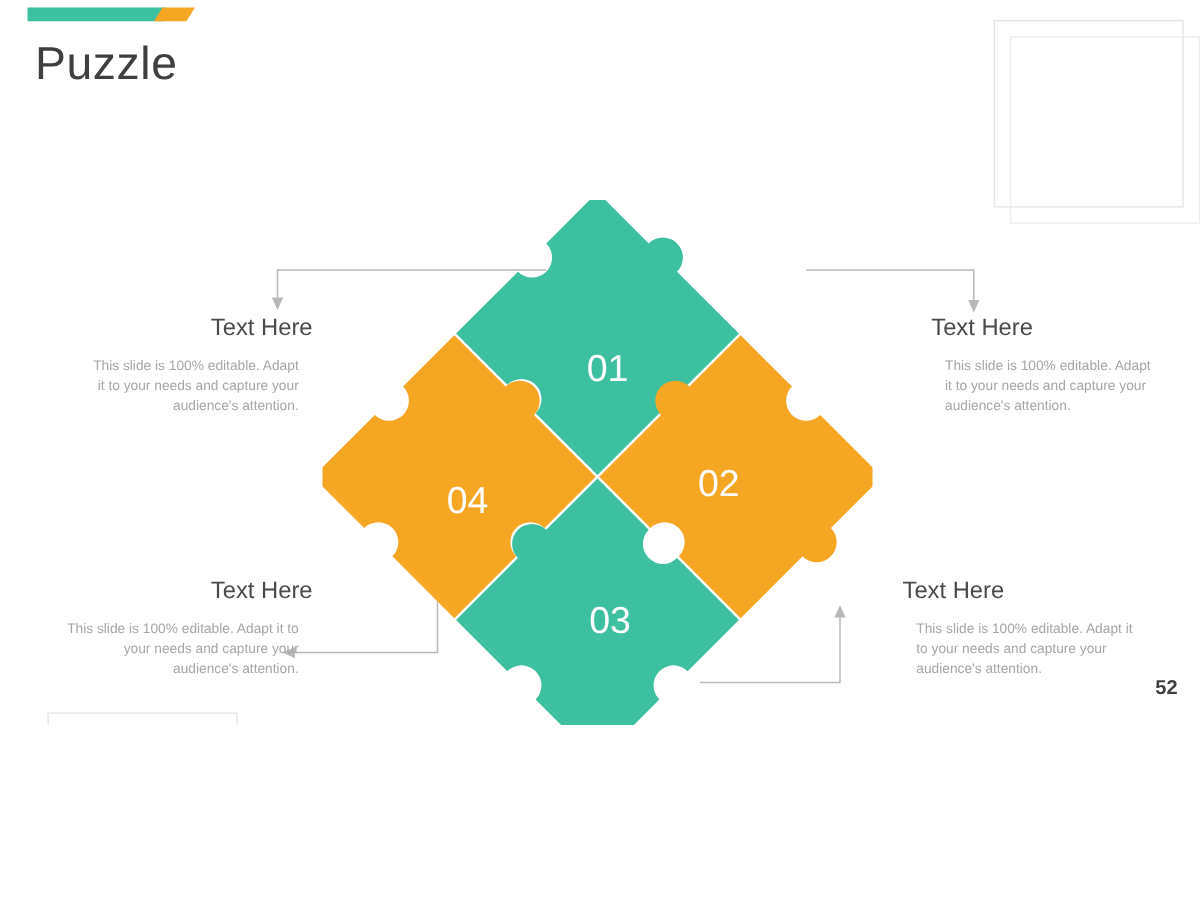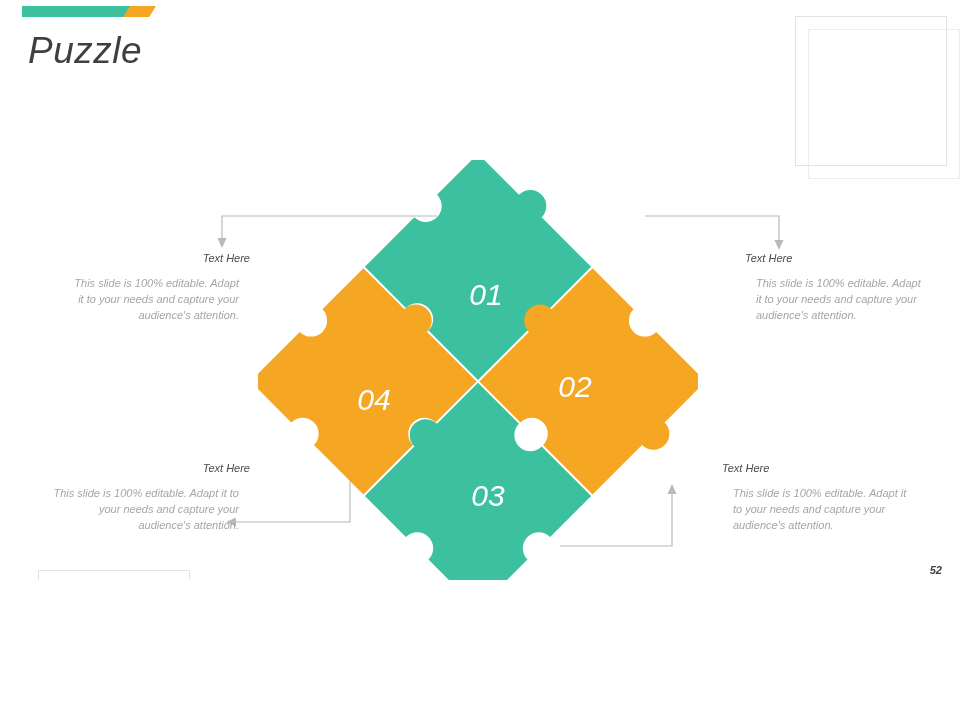--- a/index.html
+++ b/index.html
@@ -14,21 +14,20 @@
     overflow: hidden;
     position: relative;
   }
   .slide {
     position: absolute;
     left: 0; top: 0;
     width: 960px;
     height: 580px;
     background: #ffffff;
     overflow: hidden;
-    font-style: italic;
   }
 
   
   .accent-bar {
     position: absolute;
     top: 6px;
     left: 22px;
     width: 110px;
     height: 11px;
     background: #3cc0a0;
@@ -78,21 +77,21 @@
     left: 258px;
     top: 160px;
     width: 440px;
     height: 440px;
   }
 
   .callout {
     position: absolute;
   }
   .callout .ct-title {
-    font-size: 11px;
+    font-size: 19px;
     color: #4a4a4a;
     font-weight: 400;
     margin: 0 0 7px 0;
     line-height: 1.2;
   }
   .callout .ct-body {
     font-size: 11px;
     color: #a6a6a6;
     line-height: 1.45;
     margin: 11px;
@@ -101,22 +100,22 @@
   .callout.align-left  { text-align: left; }
 
   .c-tl { left: 60px;  top: 252px; width: 190px; }
   .c-tr { left: 745px; top: 252px; width: 190px; }
   .c-bl { left: 40px;  top: 462px; width: 210px; }
   .c-br { left: 722px; top: 462px; width: 200px; }
 
   .page-number {
     position: absolute;
     right: 18px;
-    bottom: 4px;
-    font-size: 11px;
+    bottom: 20px;
+    font-size: 16px;
     font-weight: bold;
     color: #3f3f3f;
   }
 
   .piece-num {
     font-size: 30px;
     fill: #ffffff;
     font-family: "Liberation Sans", sans-serif;
     font-weight: 400;
   }

